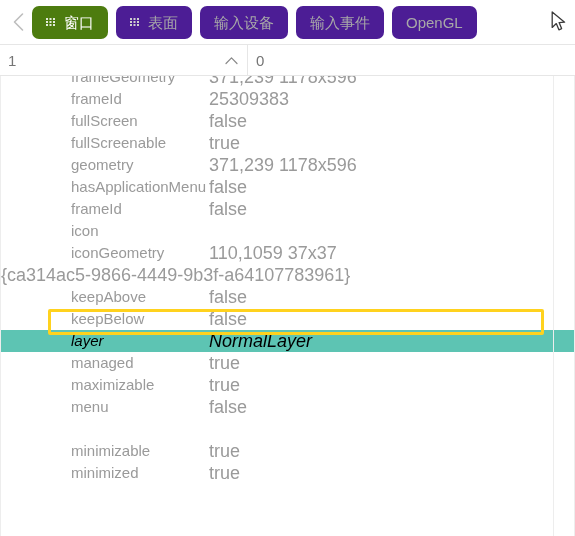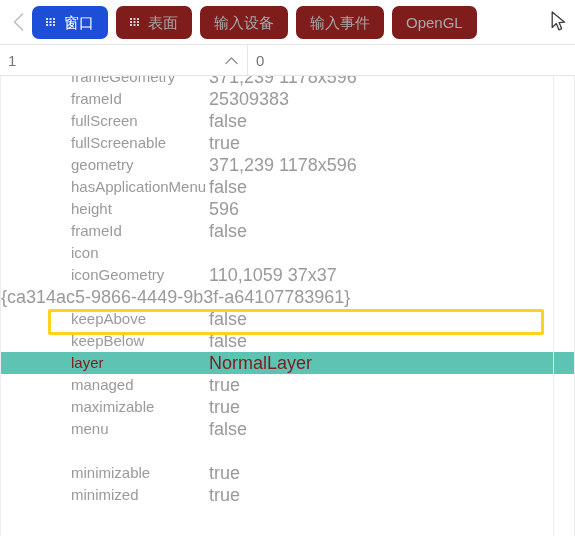--- a/index.html
+++ b/index.html
@@ -33,39 +33,39 @@
     display: flex;
     align-items: center;
     justify-content: center;
     cursor: pointer;
   }
   .back-btn svg { display: block; }
 
   .tab {
     height: 33px;
     border-radius: 7px;
-    background: #7f1d1d;
+    background: #4c1d95;
     display: flex;
     align-items: center;
     justify-content: center;
     gap: 9px;
     padding: 0 14px;
     margin-right: 8px;
     flex: 0 0 auto;
     box-sizing: border-box;
     cursor: pointer;
     white-space: nowrap;
   }
   .tab .tab-label {
     font-size: 15px;
     color: #a8a8a8;
     line-height: 1;
   }
   .tab.active {
-    background: #1d4ed8;
+    background: #4d7c0f;
   }
   .tab.active .tab-label {
     color: #ffffff;
   }
 
   
   .grid-icon {
     width: 9px;
     height: 8px;
     display: block;
@@ -149,21 +149,22 @@
     line-height: 22px;
     white-space: nowrap;
     overflow: hidden;
     padding-right: 4px;
   }
   .row.selected {
     background: #5dc4b3;
   }
   .row.selected .key,
   .row.selected .val {
-    color: #7f1d1d;
+    color: #000000;
+    font-style: italic;
   }
 
   
   .col-divider {
     position: absolute;
     top: 0;
     bottom: 0;
     left: 552px;
     width: 1px;
     background: #ededed;
@@ -278,24 +279,20 @@
       </div>
       <div class="row">
         <div class="key">geometry</div>
         <div class="val">371,239 1178x596</div>
       </div>
       <div class="row">
         <div class="key">hasApplicationMenu</div>
         <div class="val">false</div>
       </div>
       <div class="row">
-        <div class="key">height</div>
-        <div class="val">596</div>
-      </div>
-      <div class="row">
         <div class="key">frameId</div>
         <div class="val">false</div>
       </div>
       <div class="row">
         <div class="key">icon</div>
         <div class="val"></div>
       </div>
       <div class="row">
         <div class="key">iconGeometry</div>
         <div class="val">110,1059 37x37</div>

